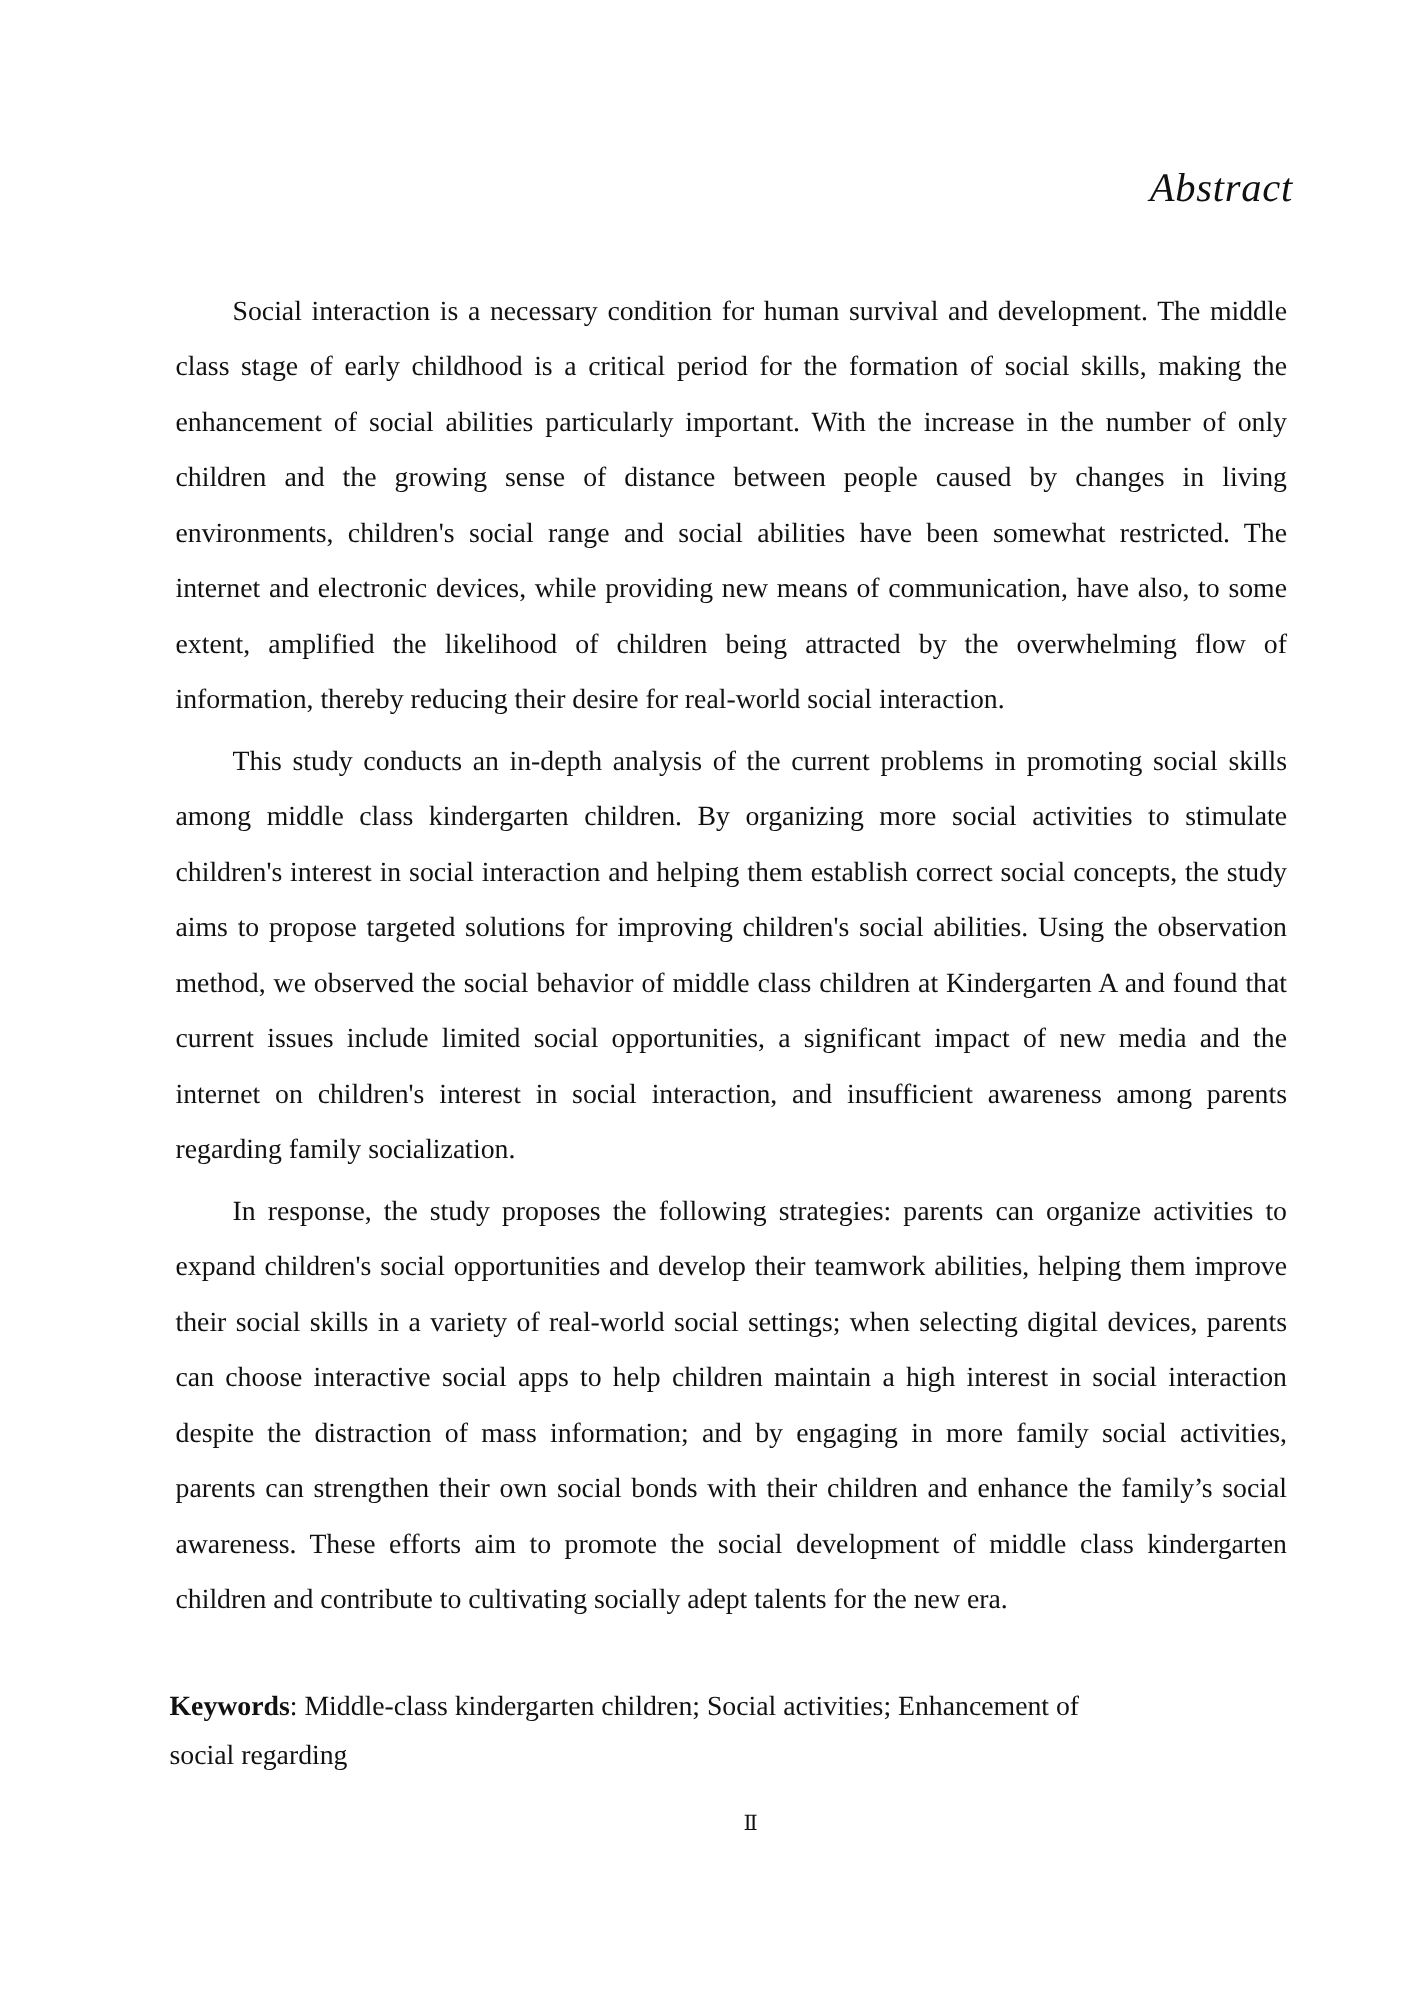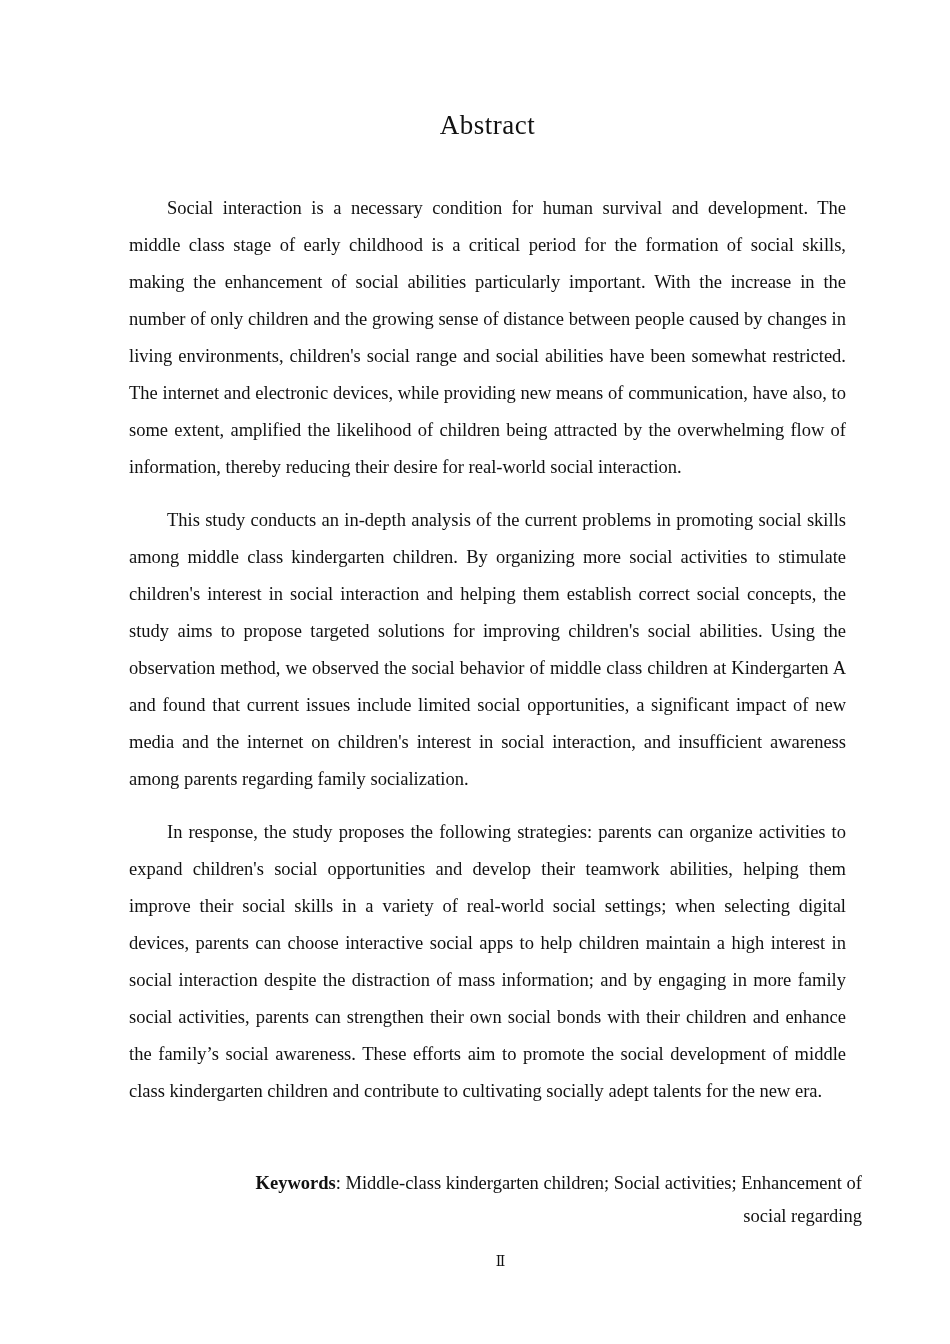--- a/index.html
+++ b/index.html
@@ -15,38 +15,39 @@
     position: relative;
     width: 950px;
     height: 1344px;
     padding: 0 88px 0 113px; 
   }
   .title {
     margin-top: 110px;
     font-size: 27px;
     line-height: 30px;
     font-weight: 400;
-    text-align: center;
+    text-align: right;
     letter-spacing: 0.5px;
+    font-style: italic;
   }
   .content {
     margin-top: 50px;
     font-size: 18.5px;
     line-height: 37px;
     text-align: justify;
   }
   .content p {
     text-indent: 38px;
-    margin: 16px;
+    margin: 4px;
   }
   .keywords {
-    margin-top: 57px;
+    margin-top: 36px;
     font-size: 18.5px;
     line-height: 33px;
-    text-align: right;
+    text-align: left;
   }
   .keywords .kw-label {
     font-weight: 700;
   }
   .page-number {
     margin-top: 19px;
     text-align: center;
     font-size: 14px;
     line-height: 18px;
     position: relative;

